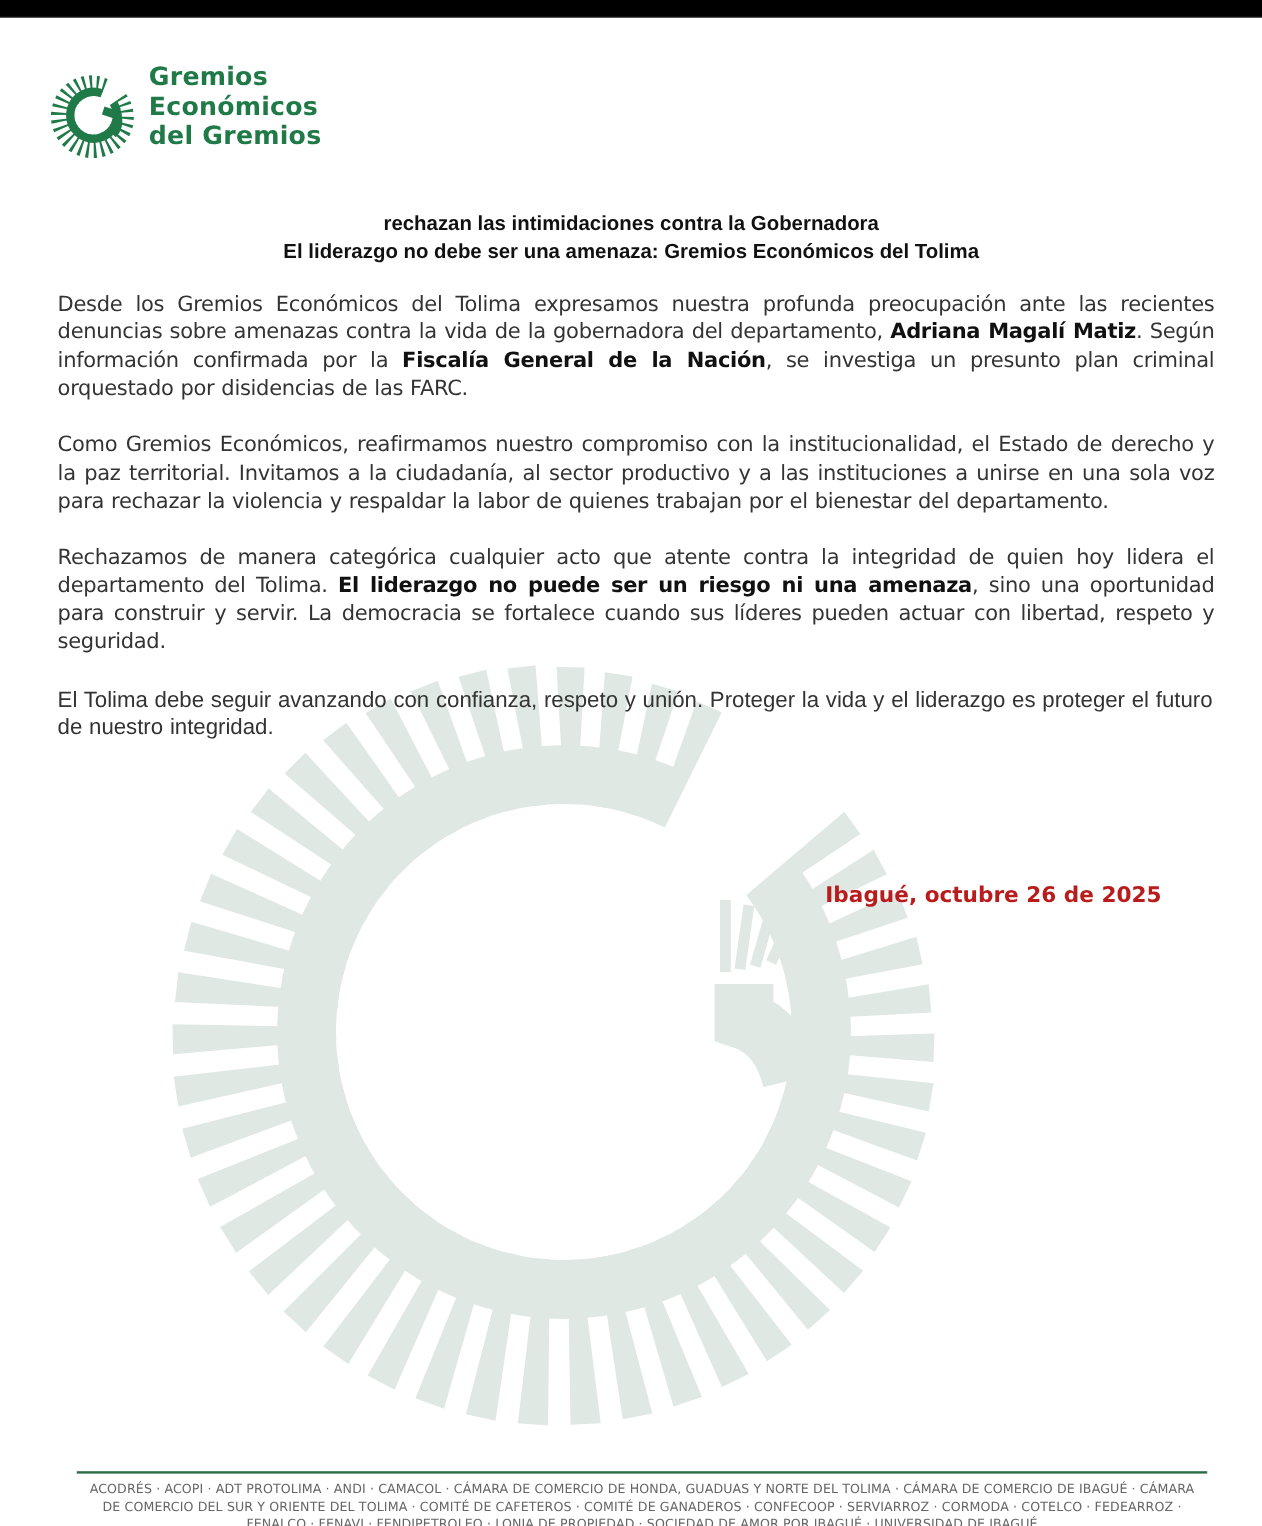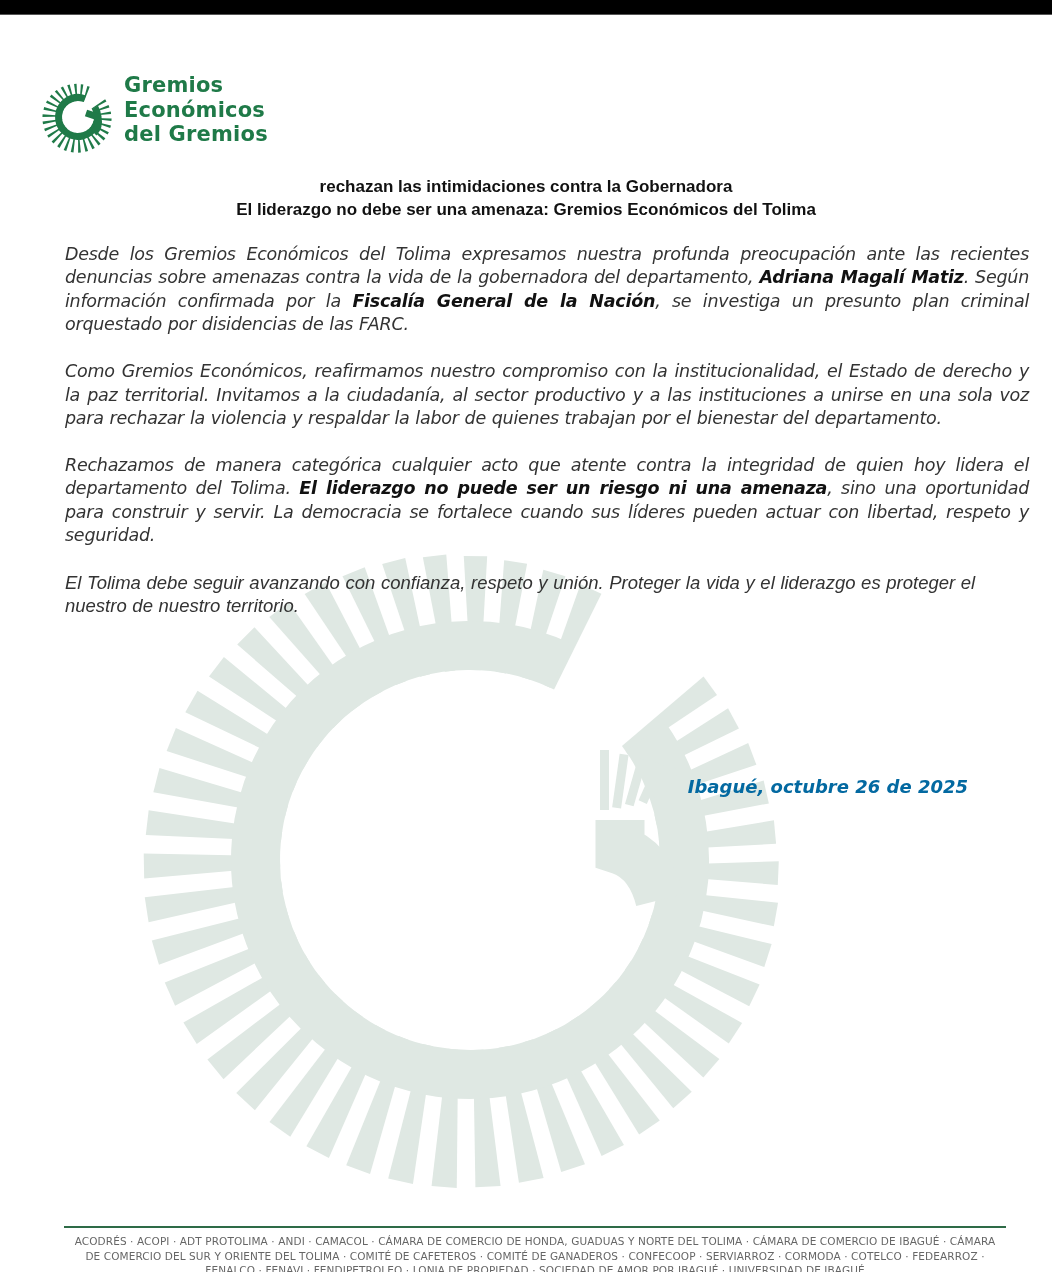--- a/index.html
+++ b/index.html
@@ -2,29 +2,29 @@
 <html><head>
 <meta charset="utf-8">
 <style>
   html, body { margin:0; padding:0; }
   body {
     width:1052px; height:1272px; position:relative; overflow:hidden;
     background:#ffffff; font-family:"DejaVu Sans", sans-serif; color:#2b2b2b;
   }
   .topbar { position:absolute; left:0; top:0; width:1052px; height:14px; background:#000; border-bottom:1px solid #555; }
   .watermark { position:absolute; left:0; top:0; width:1052px; height:1272px; pointer-events:none; }
-  .logo { position:absolute; left:40px; top:65px; width:270px; height:90px; }
+  .logo { position:absolute; left:40px; top:44px; width:270px; height:90px; }
   .logo svg { position:absolute; left:0; top:0; }
   .logo-text { position:absolute; left:84px; top:8px; color:#1f7a48; font-weight:bold; font-size:21px; line-height:24.5px; font-family:"DejaVu Sans", sans-serif; letter-spacing:0.2px; }
   .headline { position:absolute; left:80px; top:175px; width:892px; text-align:center; font-weight:bold; font-size:17px; line-height:23px; color:#111; font-family:"Liberation Sans", sans-serif; }
-  .body { position:absolute; left:65px; top:243px; width:964px; font-size:17.5px; line-height:23.4px; color:#333; text-align:justify; font-family:"DejaVu Sans", sans-serif; letter-spacing:-0.25px; word-spacing:0.5px;font-style:italic; }
+  .body { position:absolute; left:48px; top:243px; width:964px; font-size:17.5px; line-height:23.4px; color:#333; text-align:justify; font-family:"DejaVu Sans", sans-serif; letter-spacing:-0.25px; word-spacing:0.5px; }
   .body p { margin:0 0 23.5px 0; }
   .body b { color:#111; }
   .closing { font-family:"Liberation Sans", sans-serif; font-size:18.5px; letter-spacing:0; text-align:left; }
-  .signoff { position:absolute; left:600px; top:776px; width:368px; text-align:right; font-weight:bold; font-style:italic; font-size:18px; color:#0369a1; font-family:"DejaVu Sans", sans-serif; }
+  .signoff { position:absolute; left:600px; top:736px; width:368px; text-align:right; font-weight:bold; font-size:18px; color:#b91c1c; font-family:"DejaVu Sans", sans-serif; }
   .footer { position:absolute; left:64px; top:1226px; width:942px; }
   .footer .rule-top { height:2px; background:#2e6b47; }
   .footer .rule-bottom { height:3px; background:#2e6b47; margin-top:6px; }
   .footer .members { text-align:center; font-size:10.5px; line-height:14.5px; color:#666; padding:6px 4px 0 4px; font-family:"DejaVu Sans", sans-serif; letter-spacing:0.1px; }
 </style>
 </head>
 <body>
 
 <div class="topbar"></div>
 
@@ -124,21 +124,21 @@
 
 <div class="headline">
   <div>rechazan las intimidaciones contra la Gobernadora</div>
   <div>El liderazgo no debe ser una amenaza: Gremios Económicos del Tolima</div>
 </div>
 
 <div class="body">
   <p id="para-0"><span>Desde los Gremios Económicos del Tolima expresamos nuestra profunda preocupación ante las recientes denuncias sobre amenazas contra la vida de la gobernadora del departamento, </span><b>Adriana Magalí Matiz</b><span>. Según información confirmada por la </span><b>Fiscalía General de la Nación</b><span>, se investiga un presunto plan criminal orquestado por disidencias de las FARC.</span></p>
   <p id="para-2"><span>Como Gremios Económicos, reafirmamos nuestro compromiso con la institucionalidad, el Estado de derecho y la paz territorial. Invitamos a la ciudadanía, al sector productivo y a las instituciones a unirse en una sola voz para rechazar la violencia y respaldar la labor de quienes trabajan por el bienestar del departamento.</span></p>
   <p id="para-1"><span>Rechazamos de manera categórica cualquier acto que atente contra la integridad de quien hoy lidera el departamento del Tolima. </span><b>El liderazgo no puede ser un riesgo ni una amenaza</b><span>, sino una oportunidad para construir y servir. La democracia se fortalece cuando sus líderes pueden actuar con libertad, respeto y seguridad.</span></p>
-  <p class="closing">El Tolima debe seguir avanzando con confianza, respeto y unión. Proteger la vida y el liderazgo es proteger el nuestro de nuestro territorio.</p>
+  <p class="closing">El Tolima debe seguir avanzando con confianza, respeto y unión. Proteger la vida y el liderazgo es proteger el futuro de nuestro integridad.</p>
 </div>
 
 <div class="signoff">Ibagué, octubre 26 de 2025</div>
 
 <div class="footer">
   <div class="rule-top"></div>
   <div class="members">ACODRÉS · ACOPI · ADT PROTOLIMA · ANDI · CAMACOL · CÁMARA DE COMERCIO DE HONDA, GUADUAS Y NORTE DEL TOLIMA · CÁMARA DE COMERCIO DE IBAGUÉ · CÁMARA DE COMERCIO DEL SUR Y ORIENTE DEL TOLIMA · COMITÉ DE CAFETEROS · COMITÉ DE GANADEROS · CONFECOOP · SERVIARROZ · CORMODA · COTELCO · FEDEARROZ · FENALCO · FENAVI · FENDIPETROLEO · LONJA DE PROPIEDAD · SOCIEDAD DE AMOR POR IBAGUÉ · UNIVERSIDAD DE IBAGUÉ</div>
   <div class="rule-bottom"></div>
 </div>
 

